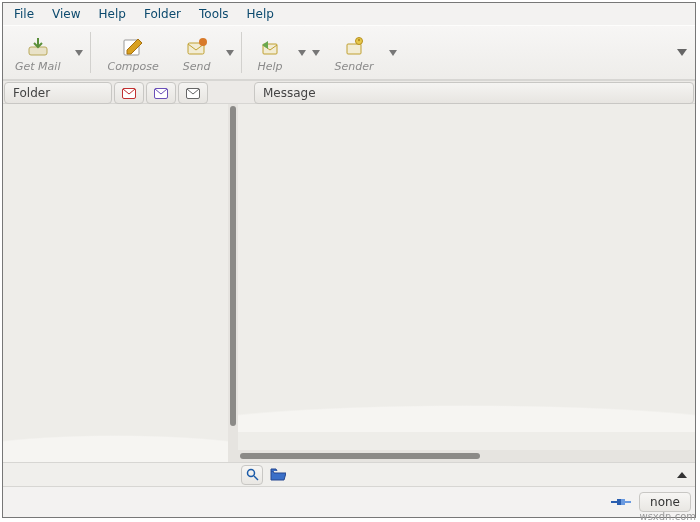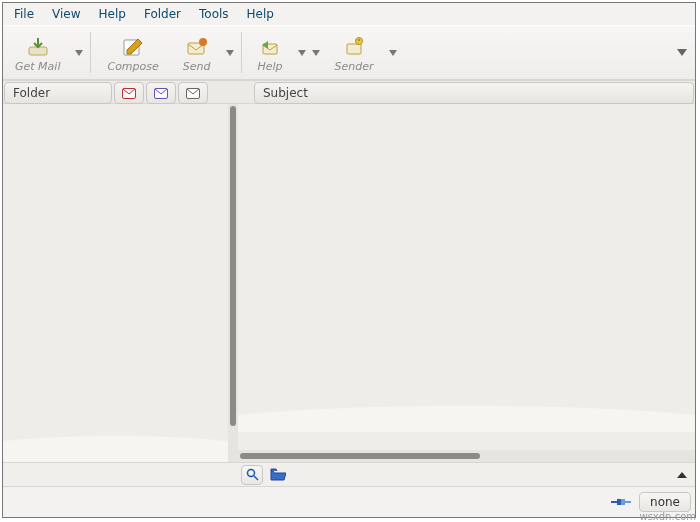--- a/index.html
+++ b/index.html
@@ -183,21 +183,21 @@
           <svg width="14" height="11" viewBox="0 0 14 11">
             <rect x="0.5" y="0.5" width="13" height="10" rx="1.5" fill="#fff" stroke="#666"></rect>
             <path d="M1 1 L7 6 L13 1" stroke="#666" fill="none"></path>
           </svg>
         </span>
     </div>
     <div class="gap"></div>
     <div style="width:10px"></div>
     <div style="width:28px"></div>
     <div class="hdr-btn subject-hdr">
-        <span>Subject</span>
+        <span>Message</span>
       </div>
   </div>
 
   <div class="main">
     <div class="folder-pane"></div>
     <div class="vsplit-track">
       <div class="vsplit-thumb"></div>
     </div>
     <div class="msg-pane">
       <div class="msg-body"></div>

